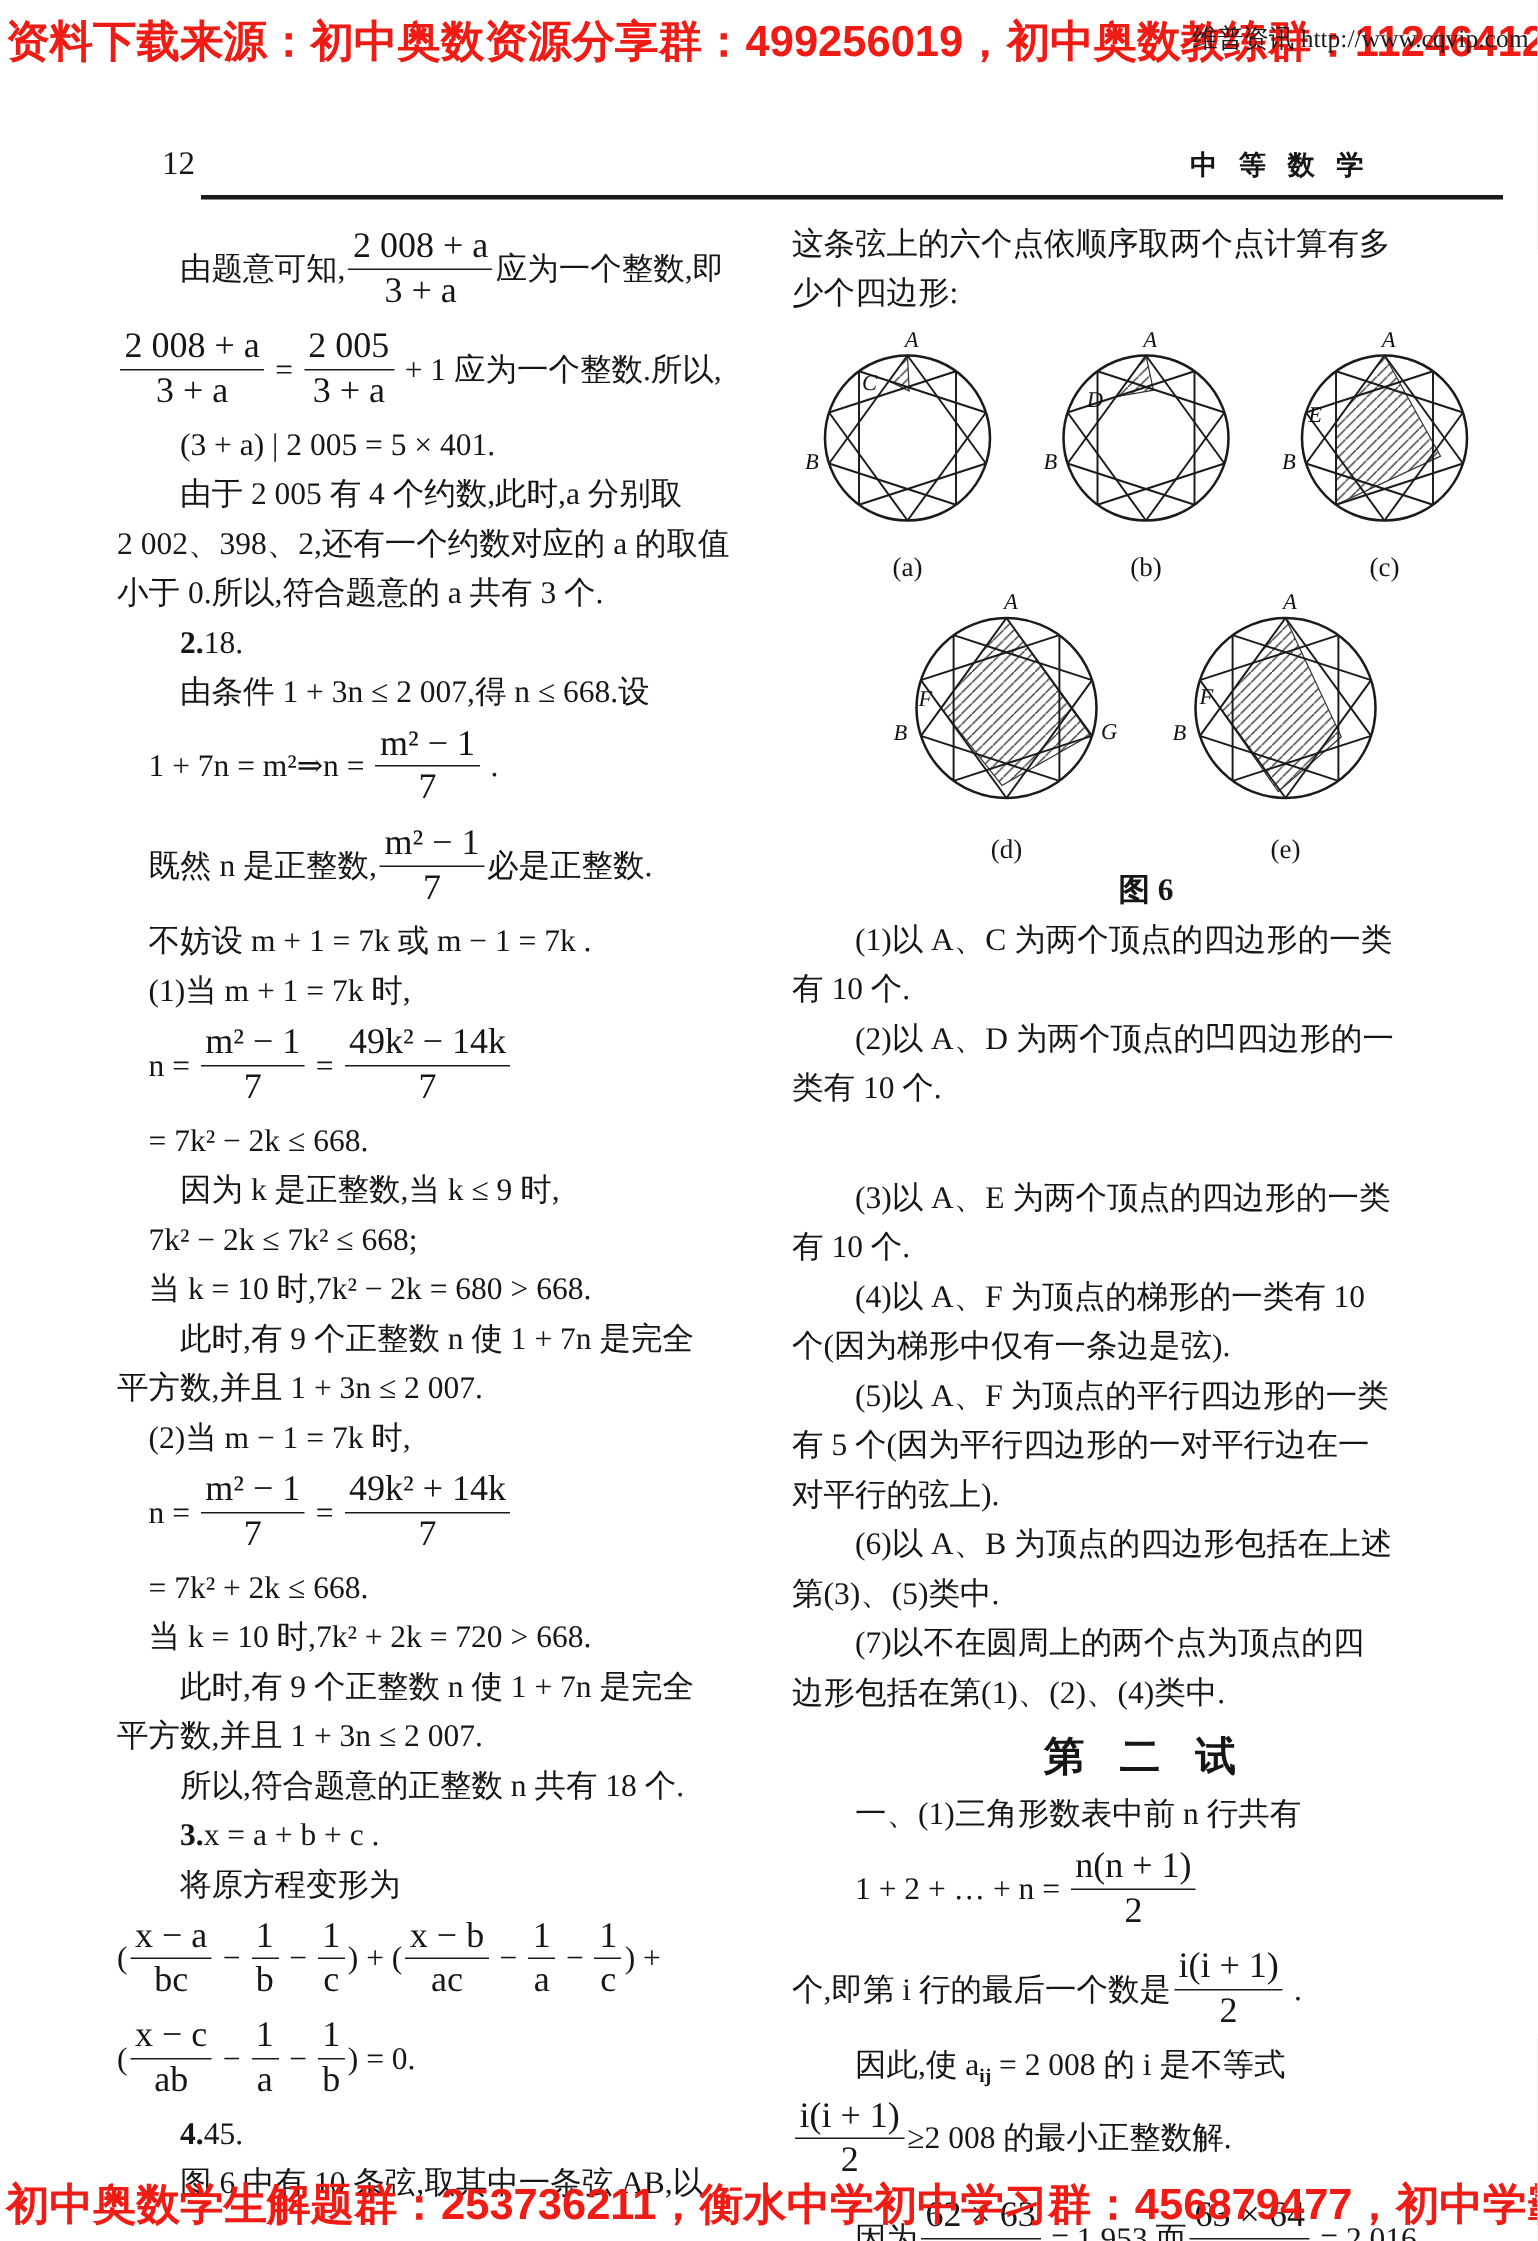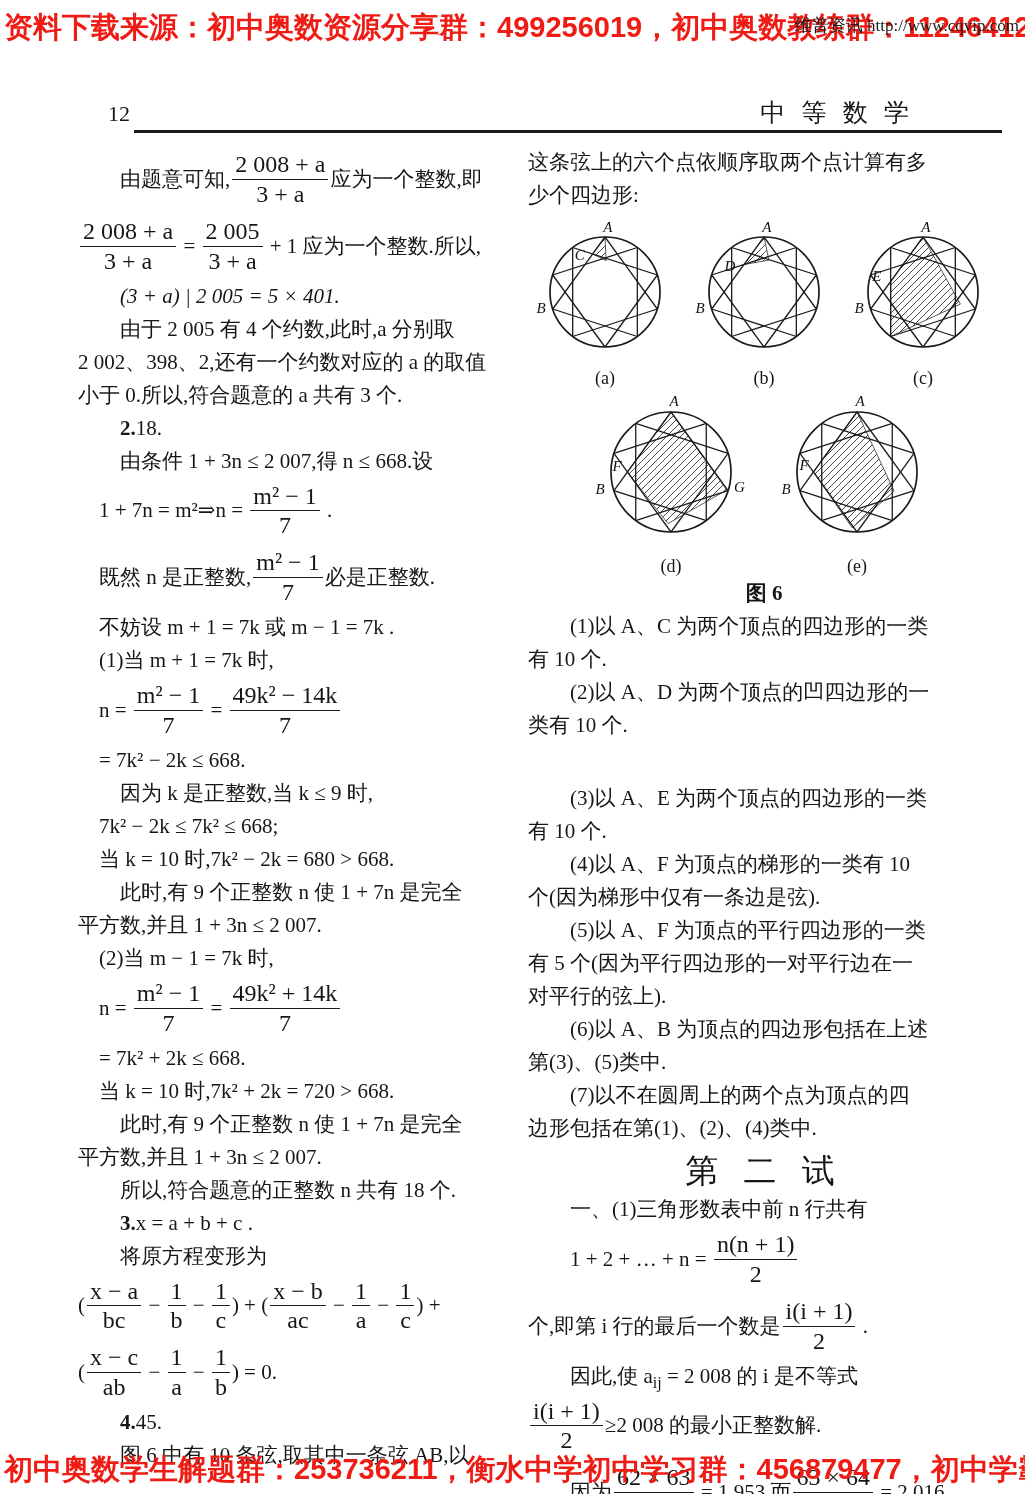--- a/index.html
+++ b/index.html
@@ -7,41 +7,41 @@
         font-family:"Liberation Serif","DejaVu Serif",serif;color:#161616;}
   .banner{position:absolute;font-family:"Liberation Sans","DejaVu Sans",sans-serif;
           font-weight:bold;white-space:nowrap;color:#ee1c15;}
   .banner.top{top:8px;left:4px;font-size:29px;letter-spacing:0px;}
   .banner.bottom{bottom:4px;left:4px;font-size:29px;}
   .watermark{position:absolute;top:14px;right:6px;font-size:17px;color:#1c1c1c;
              font-family:"Liberation Serif",serif;white-space:nowrap;}
   .pg-header{position:absolute;top:96px;left:108px;width:806px;display:flex;
              justify-content:space-between;align-items:baseline;}
   .pg-num{font-size:22px;}
-  .journal{font-size:25px;letter-spacing:5px;}
+  .journal{font-size:18px;letter-spacing:5px;font-weight:bold;}
   .rule{position:absolute;top:130px;left:134px;width:868px;height:3px;background:#1a1a1a;}
   .columns{position:absolute;top:146px;left:78px;display:flex;gap:8px;}
   .col{font-size:21px;}
   .col.left{width:442px;}
   .col.right{width:472px;}
   .line{white-space:pre;height:33px;line-height:33px;overflow:visible;}
   .line.has-frac{display:flex;align-items:center;height:auto;padding-top:5px;padding-bottom:5px;line-height:1.2;}
   .bd{font-weight:bold;}
-  sub{font-size:16px;}
+  sub{font-size:13px;font-weight:bold;}
   .frac{display:inline-block;text-align:center;margin:0 2px;font-size:24px;line-height:1.12;vertical-align:middle;}
   .fn{display:block;padding:0 3px 1px;}
   .fd{display:block;border-top:1.6px solid #1a1a1a;padding:1px 3px 0;}
   .figure{margin:4px 0 2px;}
   .fig-row{display:flex;justify-content:space-between;align-items:flex-start;padding:0 2px;}
   .fig-row.second{justify-content:center;gap:14px;margin-top:2px;}
   .subfig{text-align:center;}
   .subfig-tag{font-size:18px;height:22px;line-height:20px;}
   .fig-caption{text-align:center;font-weight:bold;font-size:21px;height:30px;line-height:30px;}
-  .sec-heading{font-family:"Liberation Sans","DejaVu Sans",sans-serif;font-weight:normal;
-               font-size:33px;text-align:center;letter-spacing:8px;height:48px;line-height:52px;}
+  .sec-heading{font-family:"Liberation Sans","DejaVu Sans",sans-serif;font-weight:bold;
+               font-size:27px;text-align:center;letter-spacing:8px;height:48px;line-height:52px;}
   svg text{font-family:"Liberation Serif","DejaVu Serif",serif;font-style:italic;font-size:15px;}
 </style>
 </head>
 <body>
 
 <div class="page">
   <div class="banner top">
     <span>资料下载来源：初中奥数资源分享群：499256019，初中奥数教练群：112464128；</span>
   </div>
   <div class="watermark">
@@ -51,21 +51,21 @@
   <div class="pg-header">
     <span class="pg-num">12</span>
     <span class="journal">中 等 数 学</span>
   </div>
   <div class="rule"></div>
 
   <div class="columns">
     <div class="col left" id="col-left">
         <div class="line has-frac" style="padding-left: 2em;"><span>由题意可知,</span><span class="frac"><span class="fn">2 008 + a</span><span class="fd">3 + a</span></span><span>应为一个整数,即</span></div>
         <div class="line has-frac" style="padding-left: 0em;"><span class="frac"><span class="fn">2 008 + a</span><span class="fd">3 + a</span></span><span> = </span><span class="frac"><span class="fn">2 005</span><span class="fd">3 + a</span></span><span> + 1 应为一个整数.所以,</span></div>
-        <div class="line" style="padding-left: 2em; font-style: italic;"><span>(3 + a) | 2 005 = 5 × 401.</span></div>
+        <div class="line" style="padding-left: 2em;"><span>(3 + a) | 2 005 = 5 × 401.</span></div>
         <div class="line" style="padding-left: 2em;"><span>由于 2 005 有 4 个约数,此时,a 分别取</span></div>
         <div class="line" style="padding-left: 0em;"><span>2 002、398、2,还有一个约数对应的 a 的取值</span></div>
         <div class="line" style="padding-left: 0em;"><span>小于 0.所以,符合题意的 a 共有 3 个.</span></div>
         <div class="line" style="padding-left: 2em;"><span class="bd">2.</span><span>18.</span></div>
         <div class="line" style="padding-left: 2em;"><span>由条件 1 + 3n ≤ 2 007,得 n ≤ 668.设</span></div>
         <div class="line has-frac" style="padding-left: 1em;"><span>1 + 7n = m²⇒n = </span><span class="frac"><span class="fn">m² − 1</span><span class="fd">7</span></span><span> .</span></div>
         <div class="line has-frac" style="padding-left: 1em;"><span>既然 n 是正整数,</span><span class="frac"><span class="fn">m² − 1</span><span class="fd">7</span></span><span>必是正整数.</span></div>
         <div class="line" style="padding-left: 1em;"><span>不妨设 m + 1 = 7k 或 m − 1 = 7k .</span></div>
         <div class="line" style="padding-left: 1em;"><span>(1)当 m + 1 = 7k 时,</span></div>
         <div class="line has-frac" style="padding-left: 1em;"><span>n = </span><span class="frac"><span class="fn">m² − 1</span><span class="fd">7</span></span><span> = </span><span class="frac"><span class="fn">49k² − 14k</span><span class="fd">7</span></span></div>

